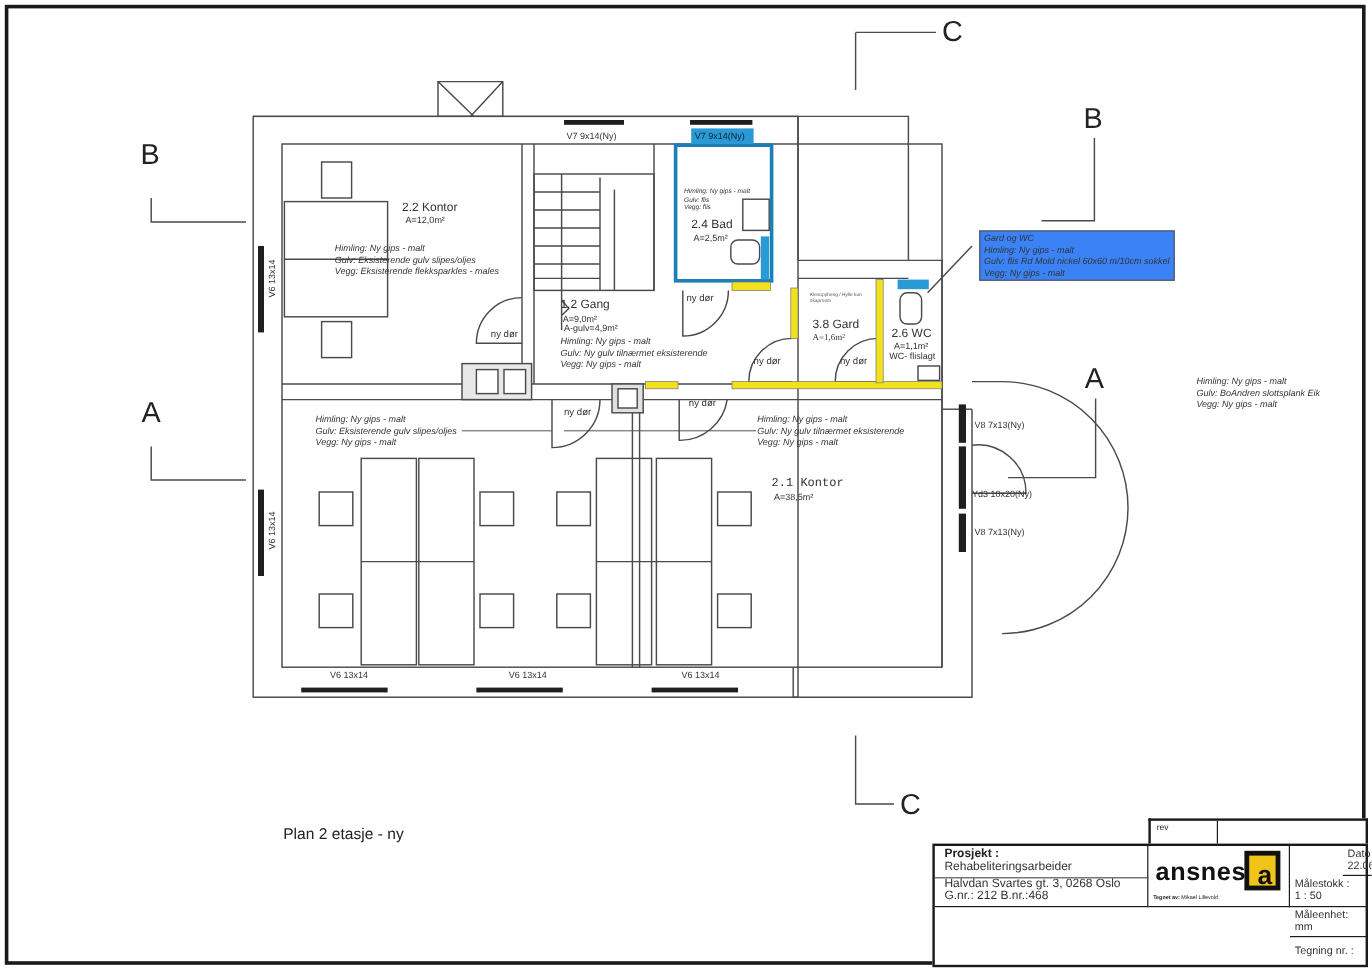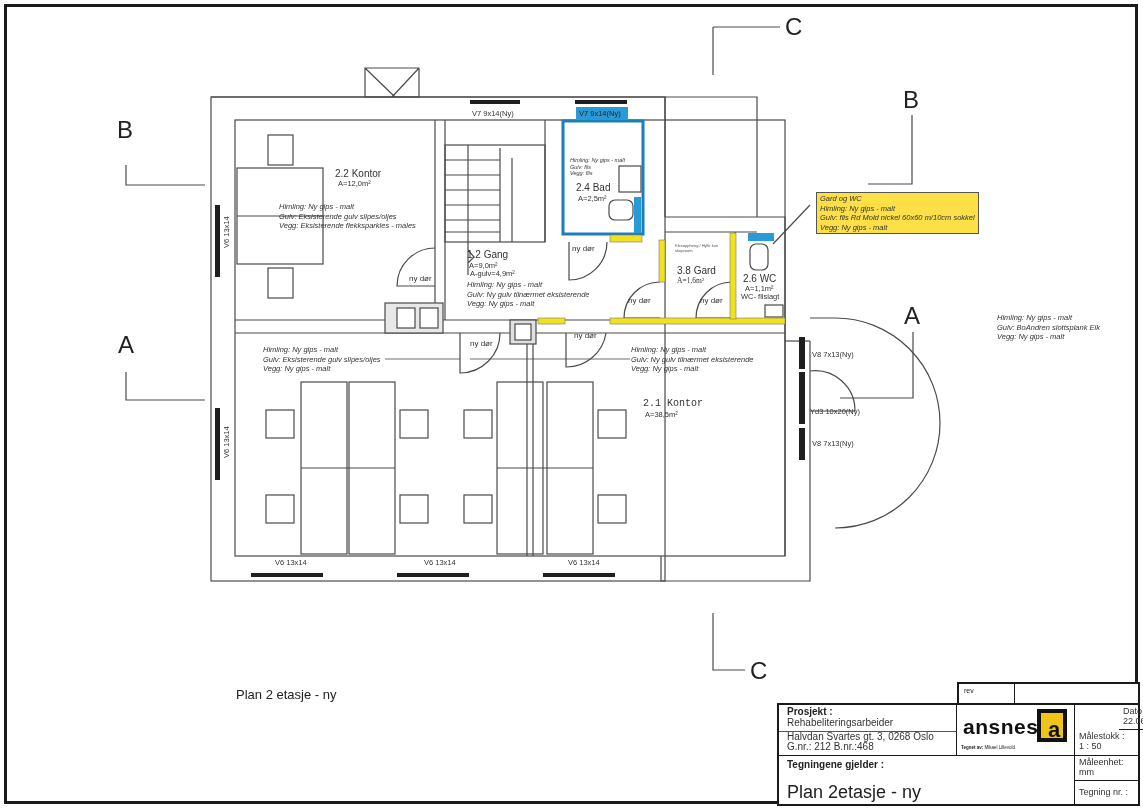--- a/index.html
+++ b/index.html
@@ -180,21 +180,21 @@
 <div class="lbl room-name" style="left:677px;top:265px;">3.8 Gard</div>
 <div class="lbl room-area" style="left:677px;top:276px;font-family:Liberation Serif, serif;">A=1,6m²</div>
 
 <div class="lbl room-name" style="left:743px;top:273px;">2.6 WC</div>
 <div class="lbl room-area" style="left:745px;top:284px;">A=1,1m²</div>
 <div class="lbl room-area" style="left:741px;top:292px;">WC- flislagt</div>
 
 <div class="lbl room-name" style="left:643px;top:398px;font-family:Liberation Mono, monospace;">2.1 Kontor</div>
 <div class="lbl room-area" style="left:645px;top:410px;">A=38,5m²</div>
 
-<div class="lbl note" style="left:816px;top:192px;border:1px solid #555;padding:1px 3px;background:#fde047;">
+<div class="lbl note" style="left:816px;top:192px;border:1px solid #555;padding:1px 3px;background:#3b82f6;">
   <div>Gard og WC</div>
   <div>Himling: Ny gips - malt</div>
   <div>Gulv: flis Rd Mold nickel 60x60 m/10cm sokkel</div>
   <div>Vegg: Ny gips - malt</div>
 </div>
 <div class="lbl note" style="left:263px;top:345px;">
   <div>Himling: Ny gips - malt</div>
   <div>Gulv: Eksisterende gulv slipes/oljes</div>
   <div>Vegg: Ny gips - malt</div>
 </div>
@@ -249,24 +249,20 @@
     <div class="logo-box" style="left:80px;top:4px;">
       <div class="y"></div>
       <div class="a">a</div>
     </div>
     <div style="position:absolute;left:4px;top:40px;font-size:4.5px;white-space:nowrap;">
       <b>Tegnet av:</b>
       <span>Mikael Lillevold</span>
     </div>
   </div>
 
-  <div class="tb-cell" style="left:0;top:51px;width:296px;height:50px;border-right:1.5px solid #1a1a1a;padding:3px 8px;">
-    <div class="tb-b">Tegningene gjelder :</div>
-    <div style="font-size:18px;margin-top:12px;color:#222;">Plan 2etasje - ny</div>
-  </div>
 
   <div class="tb-cell" style="left:296px;top:0;width:65px;height:25px;border-bottom:1.5px solid #1a1a1a;padding:1px 4px;line-height:10px;margin-left:44px;">
     <div class="tb-t" style="font-size:9px;">Dato :</div>
     <div class="tb-t" style="font-size:9px;">22.06.2023</div>
   </div>
   <div class="tb-cell" style="left:296px;top:25px;width:65px;height:26px;border-bottom:1.5px solid #1a1a1a;padding:1px 4px;line-height:10px;">
     <div class="tb-t" style="font-size:9px;">Målestokk :</div>
     <div class="tb-t" style="font-size:9px;">1 : 50</div>
   </div>
   <div class="tb-cell" style="left:296px;top:51px;width:65px;height:25px;border-bottom:1.5px solid #1a1a1a;padding:1px 4px;line-height:10px;">

